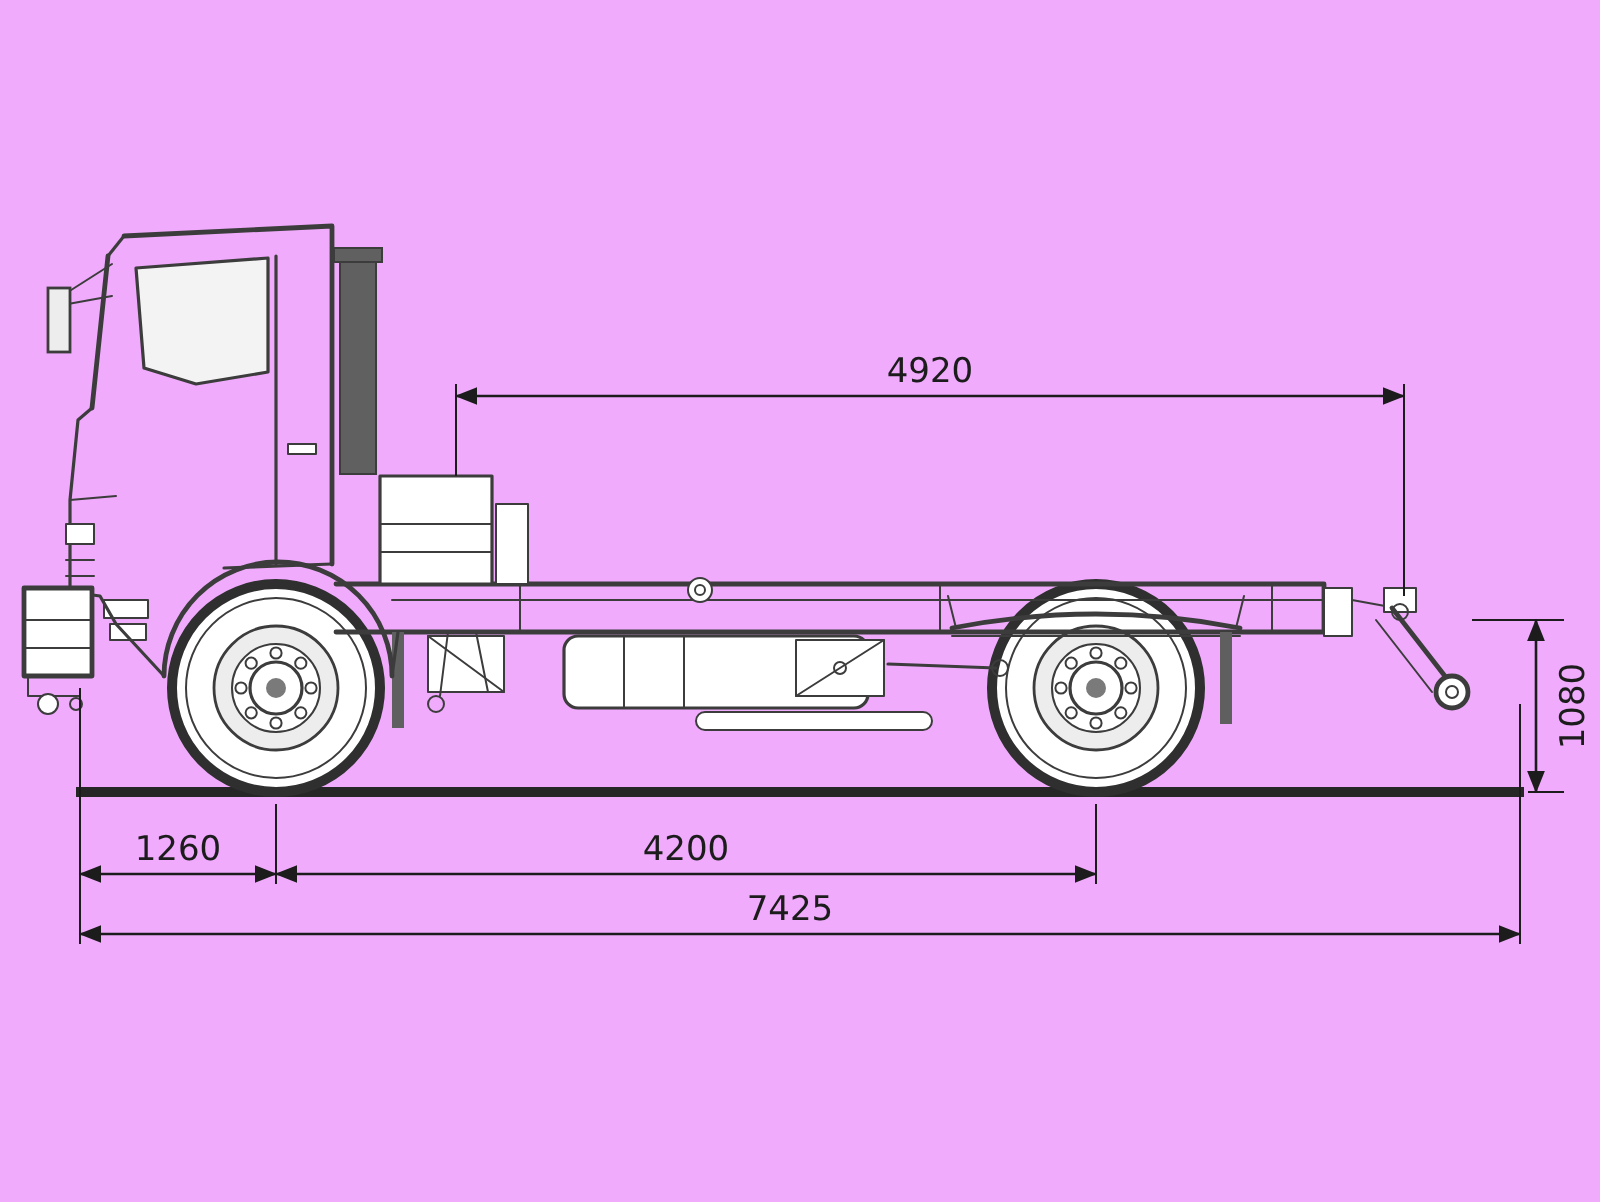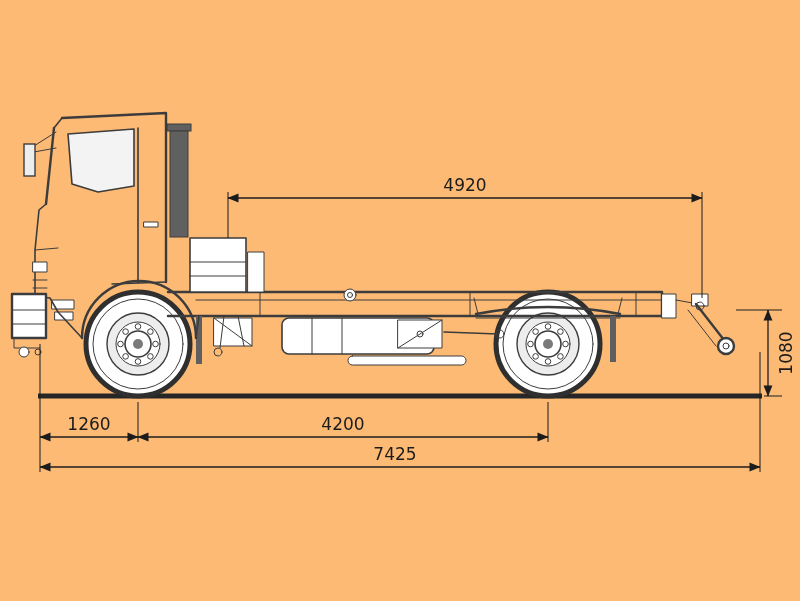--- a/index.html
+++ b/index.html
@@ -1,17 +1,17 @@
 <!DOCTYPE html>
 <html><head>
 <meta charset="utf-8">
 <style>
   html,body { margin:0; padding:0; background:#ffffff; }
   #canvas {
-    position:relative; width:800px; height:601px; background:#fdba74;
+    position:relative; width:800px; height:601px; background:#f0abfc;
     font-family:"DejaVu Sans", sans-serif; overflow:hidden;
   }
   svg { display:block; }
   
   .t    { stroke:#3c3c3c; fill:none; stroke-width:1.6; stroke-linecap:round; stroke-linejoin:round; }
   .t2   { stroke-width:2.4; }
   .thin { stroke-width:1; }
   .wfill{ fill:#ffffff; }
   .lt   { fill:#ededed; stroke:#3c3c3c; stroke-width:1.4; }
   .dark { fill:#606060; stroke:#3c3c3c; stroke-width:1; }

